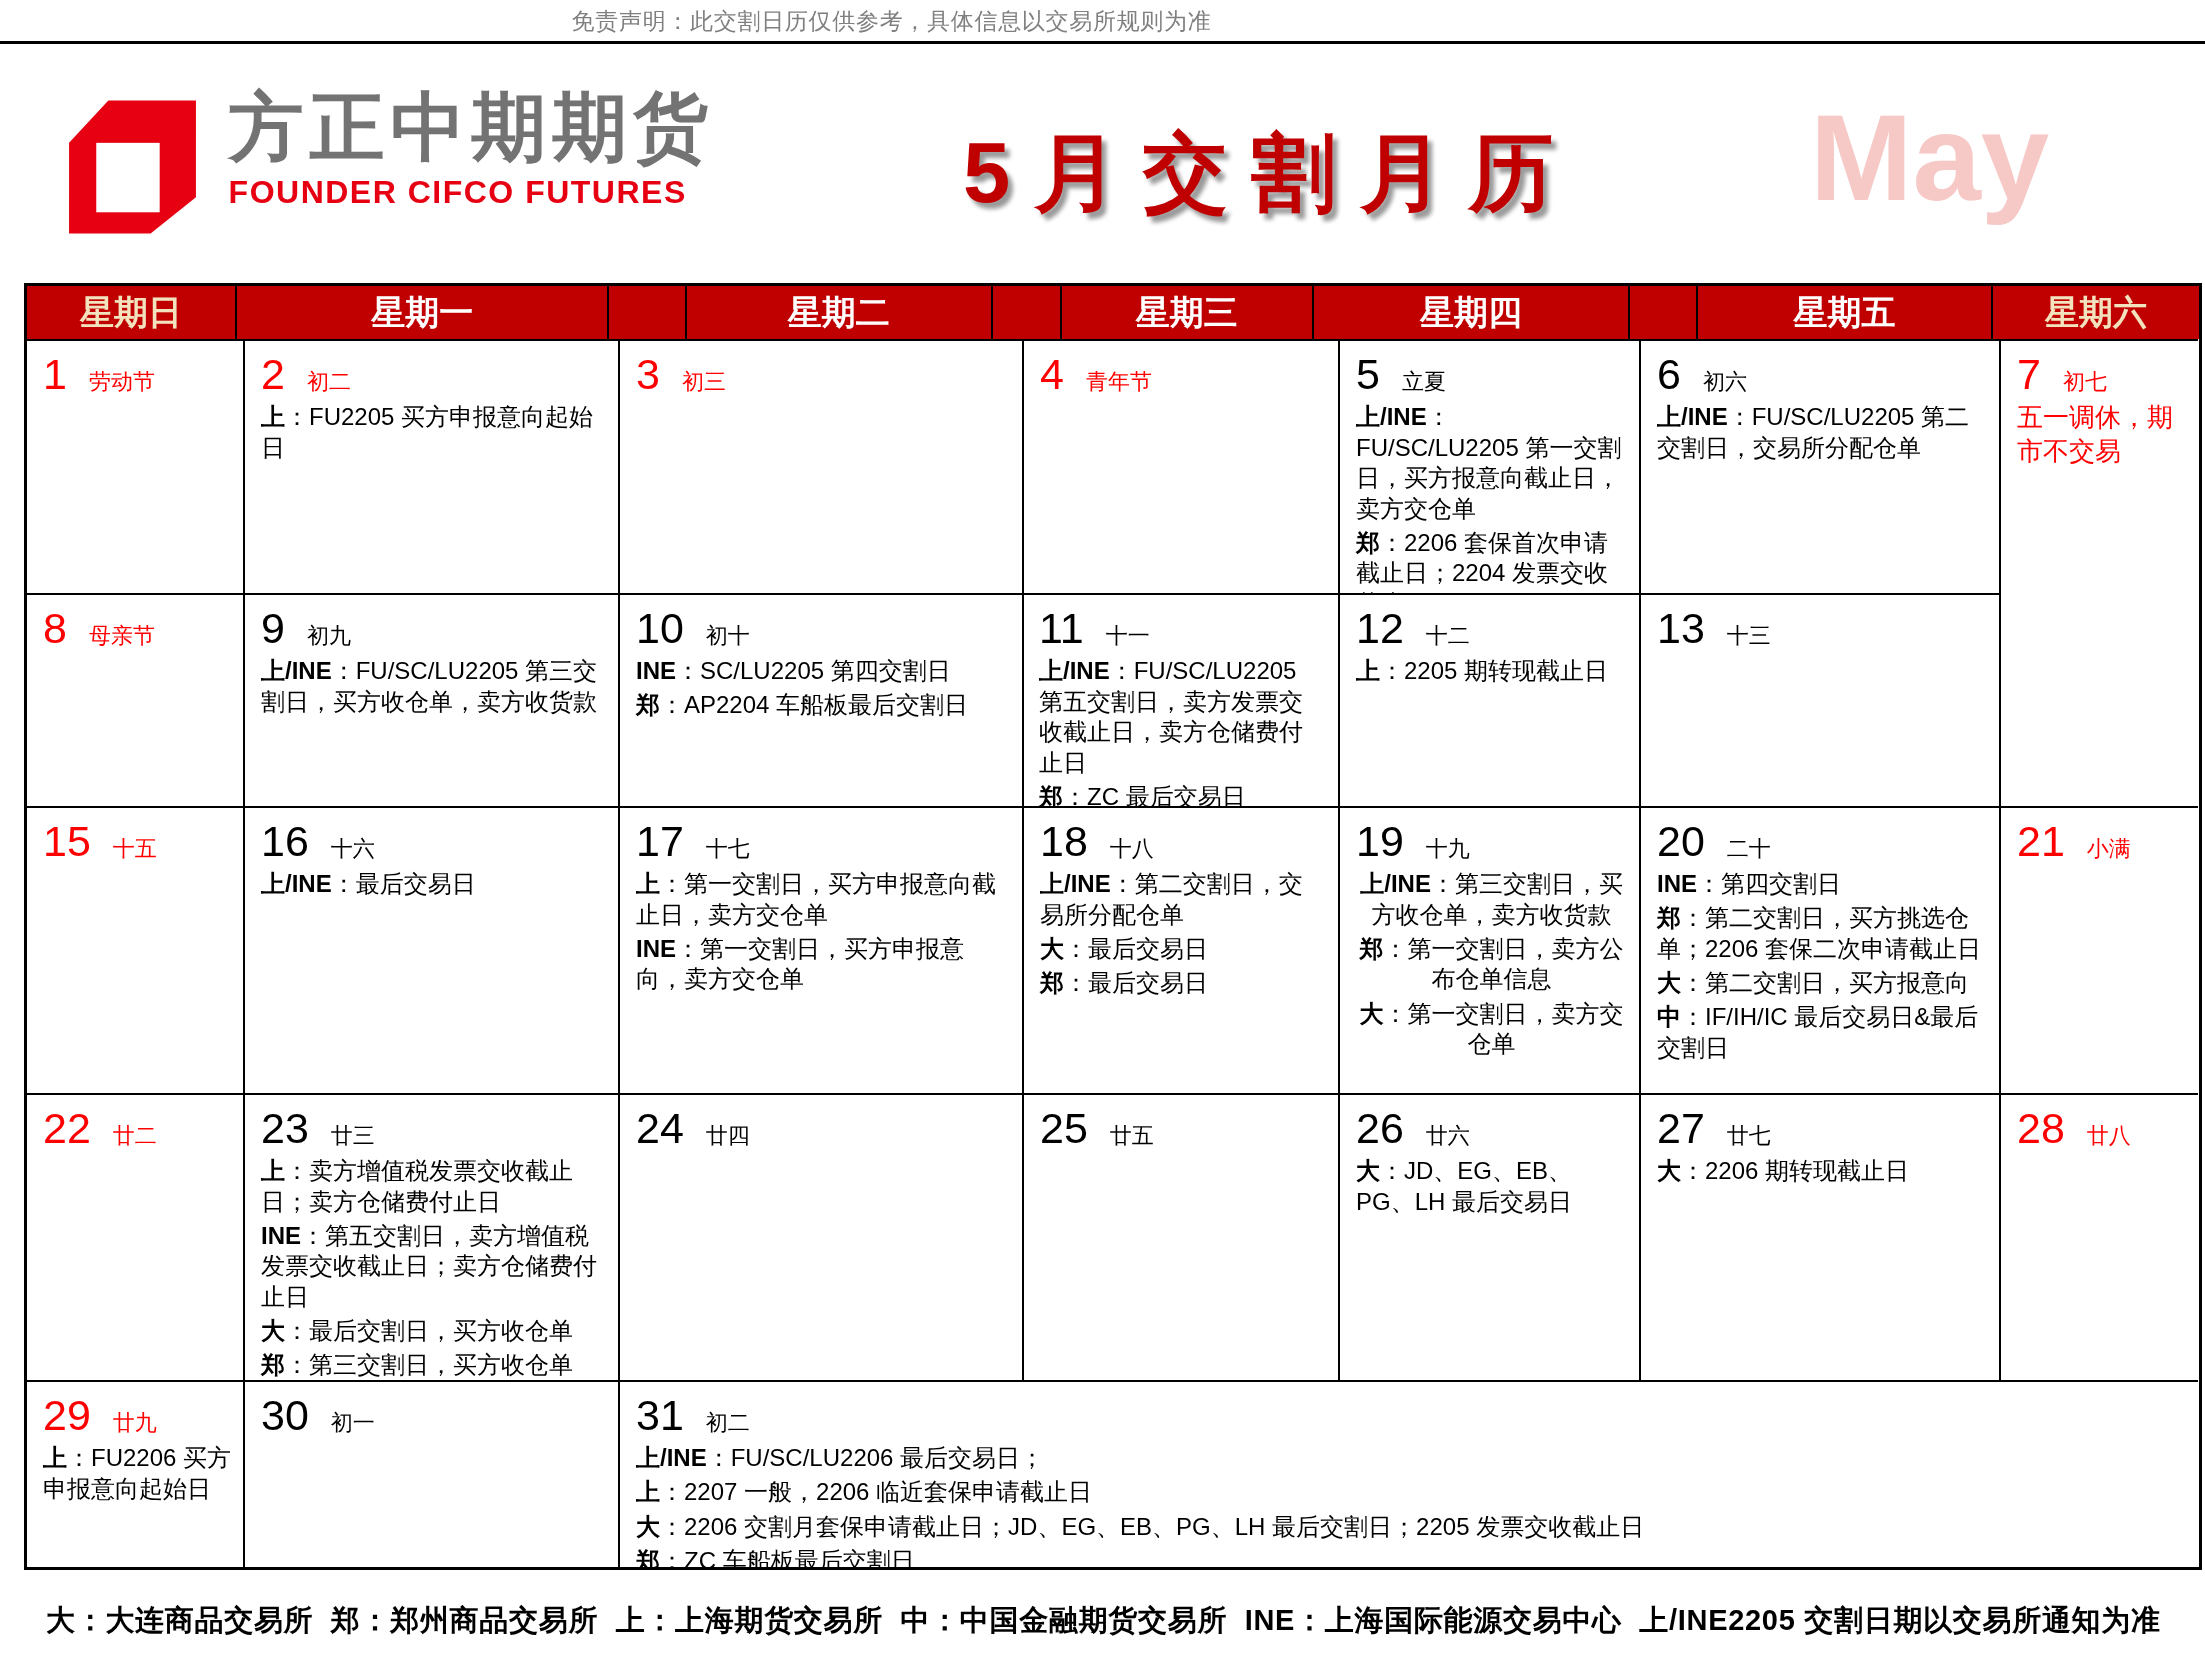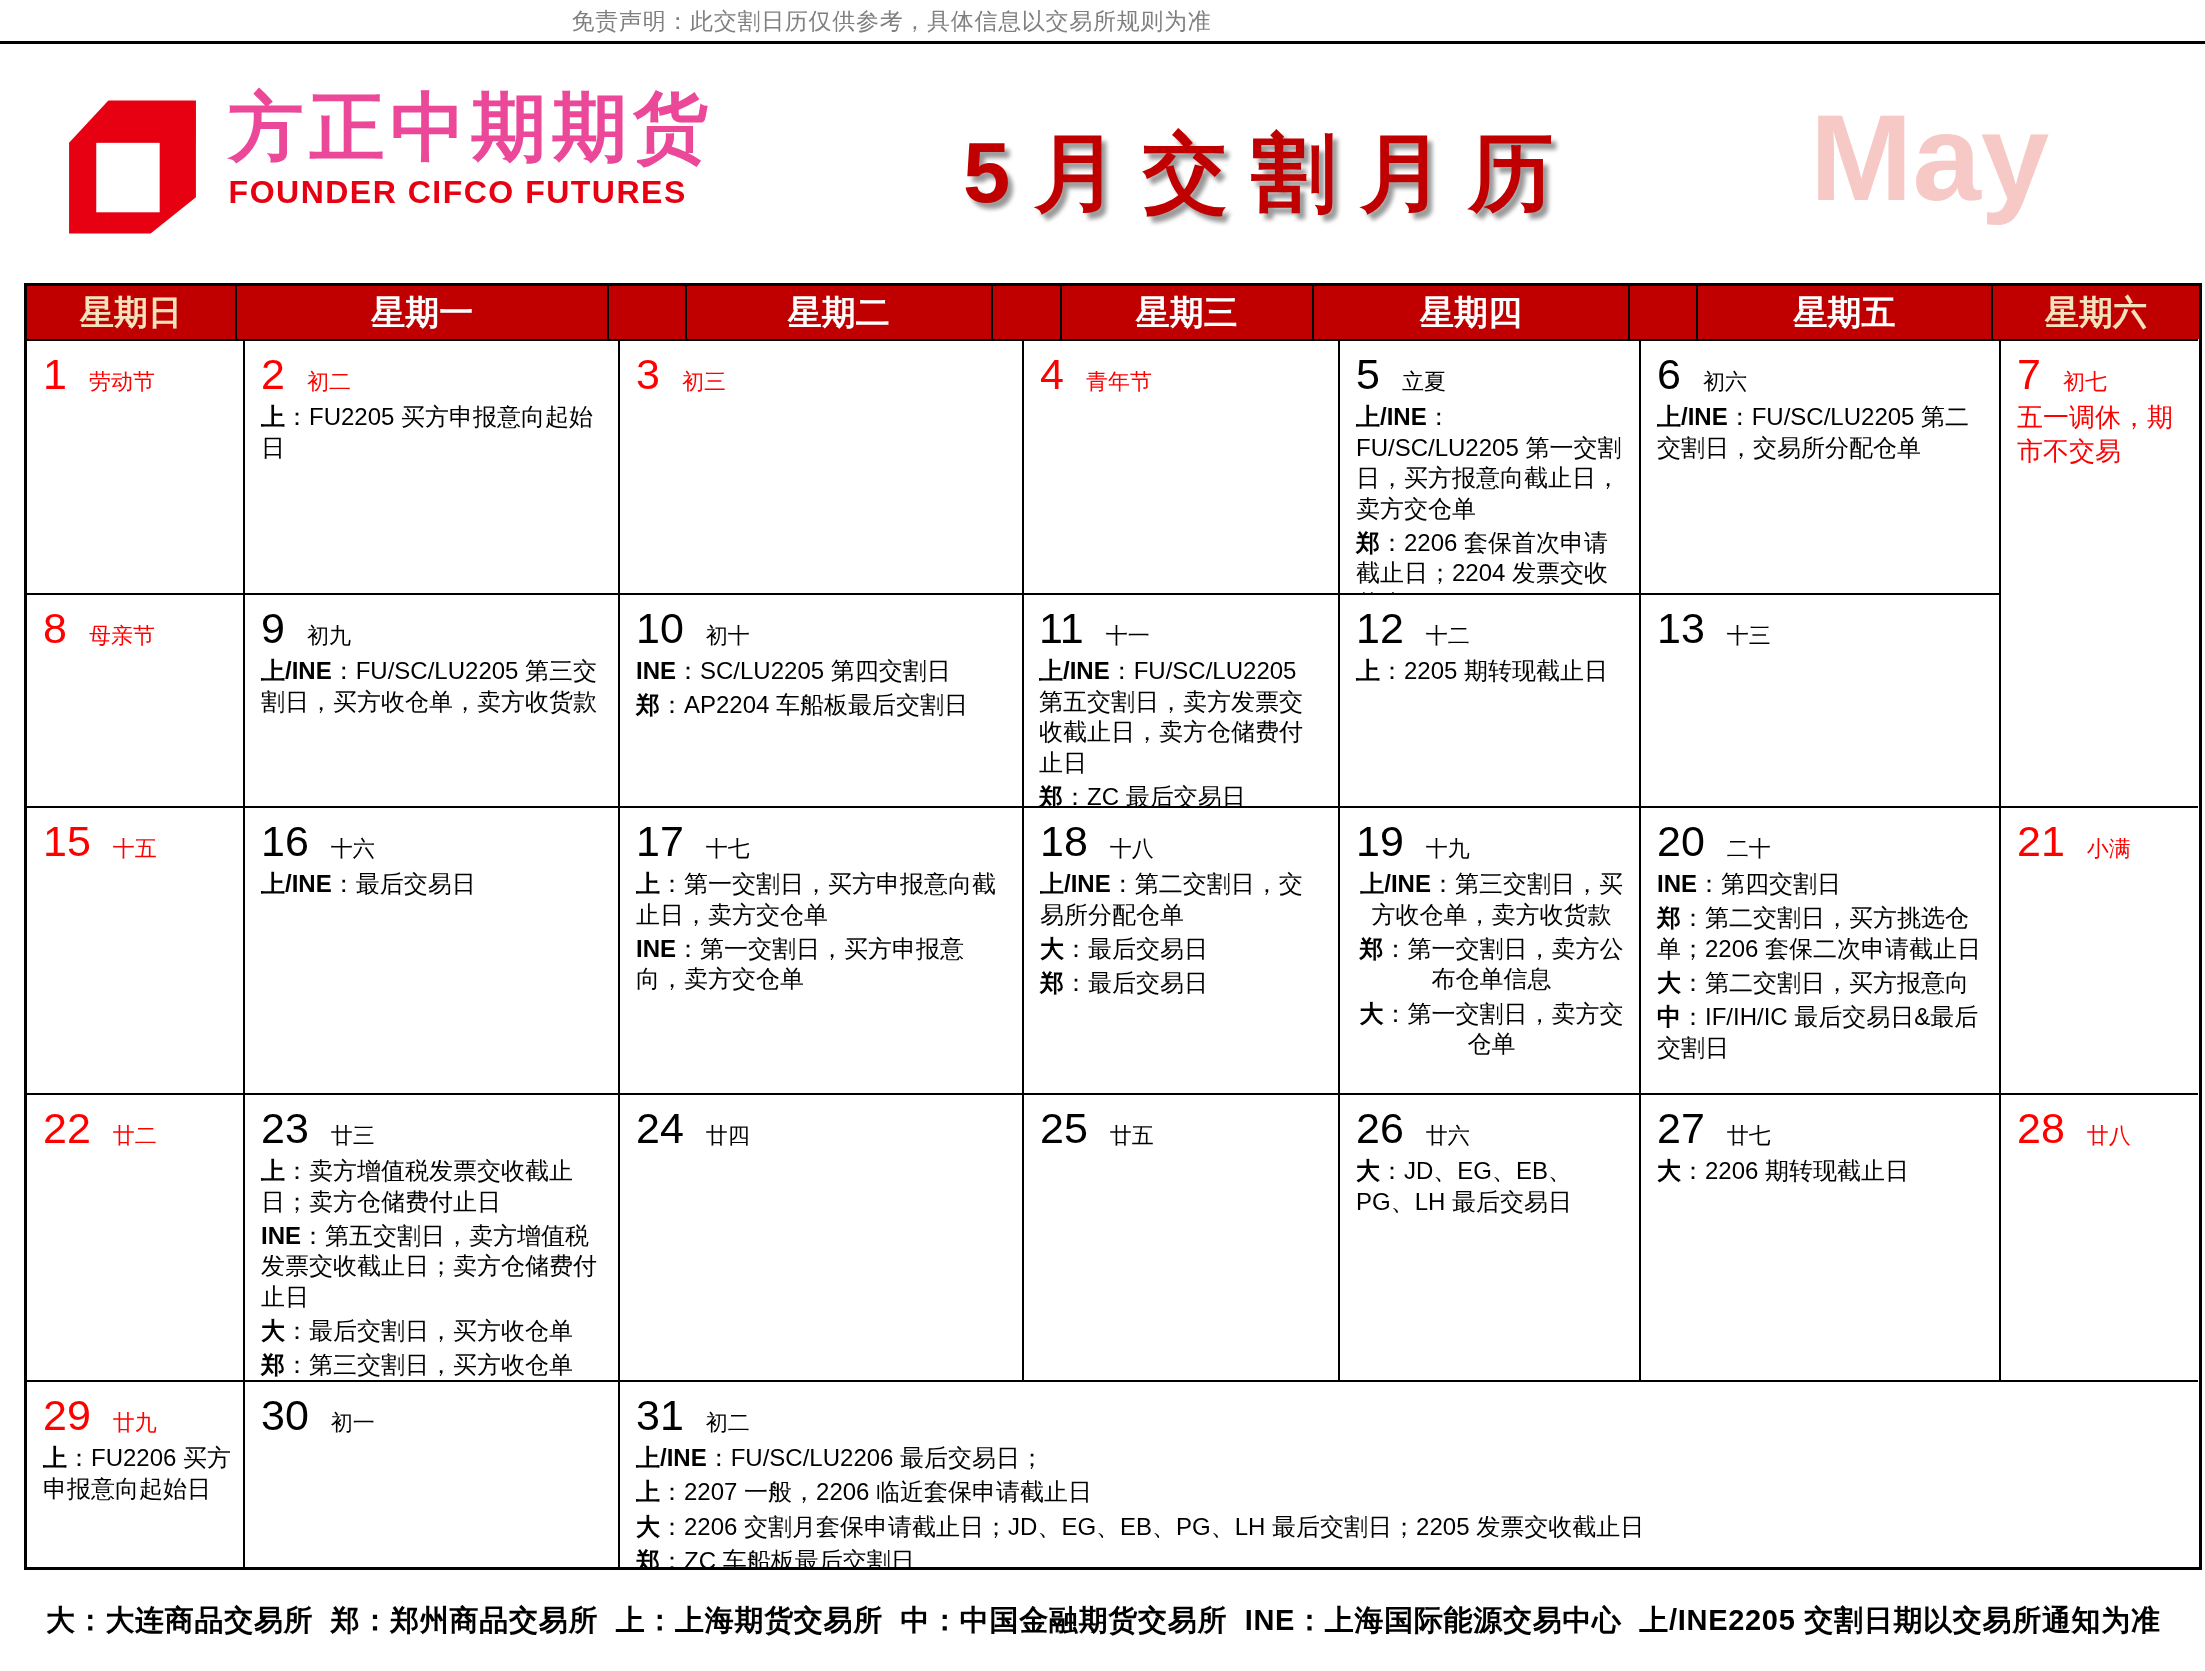--- a/index.html
+++ b/index.html
@@ -9,21 +9,21 @@
   }
   
   .disclaimer{position:absolute;top:5.9px;left:0;width:1783px;text-align:center;
     font-size:23px;color:#7f7f7f;letter-spacing:0.7px;}
   .top-rule{position:absolute;top:41px;left:0;width:2205px;height:2.9px;background:#000;}
 
   
   .logo{position:absolute;left:57px;top:88px;display:flex;align-items:flex-start;}
   .logo-icon{width:151px;height:158px;flex:0 0 auto;}
   .logo-text{margin-left:20.6px;}
-  .logo-cn{font-size:75px;font-weight:bold;color:#ec4899;letter-spacing:5.9px;line-height:1.05;white-space:nowrap;}
+  .logo-cn{font-size:75px;font-weight:bold;color:#737373;letter-spacing:5.9px;line-height:1.05;white-space:nowrap;}
   .logo-en{font-size:32px;font-weight:bold;color:#E60012;letter-spacing:1.5px;margin-top:7.4px;white-space:nowrap;}
 
   
   .title{position:absolute;left:963px;top:116px;font-size:85px;font-weight:bold;color:#C00000;
     white-space:nowrap;text-shadow:5.1px 5.9px 4.4px #9a9a9a;}
   .may{position:absolute;left:1810px;top:87px;font-size:123px;font-weight:bold;color:#F6C9C6;white-space:nowrap;}
 
   
   .calendar{position:absolute;left:24px;top:283px;width:2172px;border:3.7px solid #000;box-sizing:content-box;background:#fff;}
   .cal-header{display:flex;height:53px;background:#C00000;}

